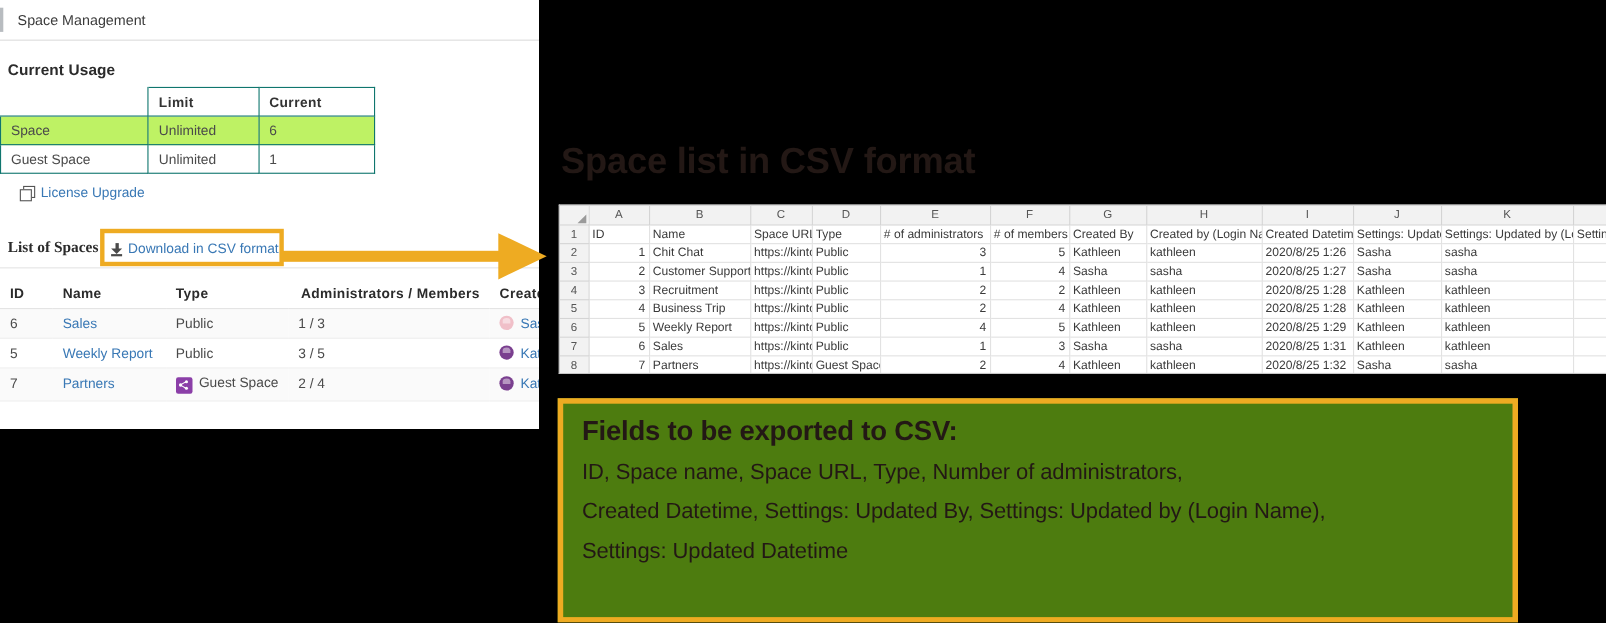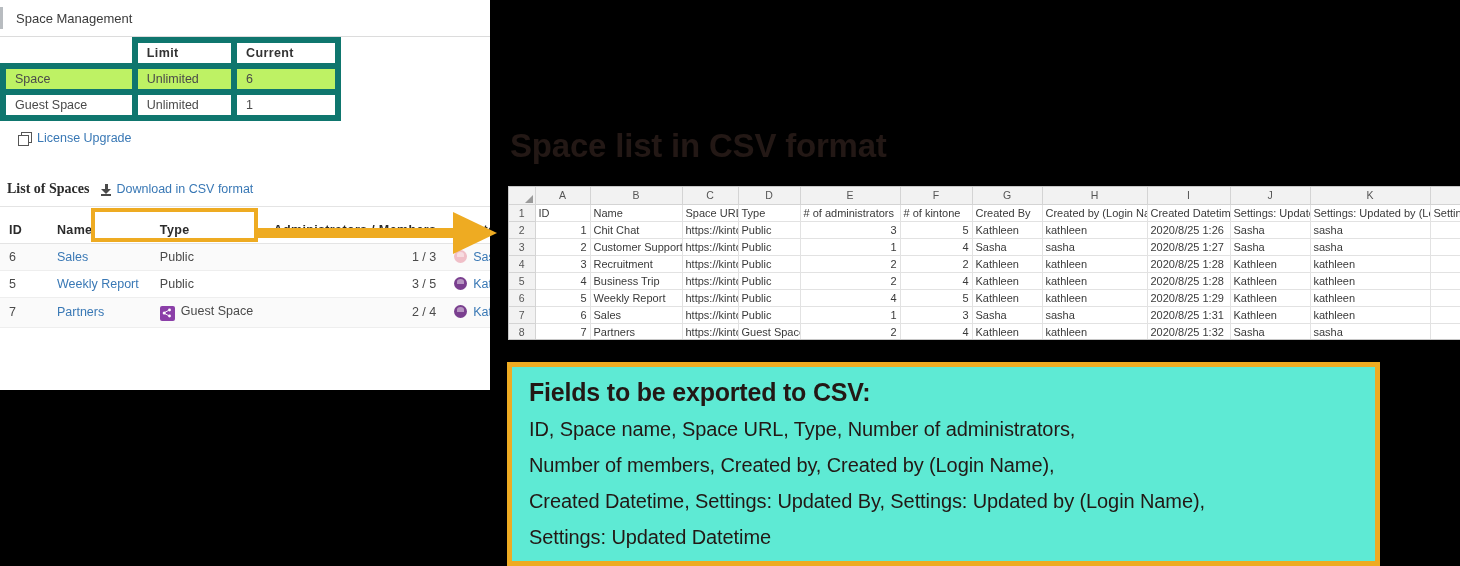--- a/index.html
+++ b/index.html
@@ -39,21 +39,21 @@
     font-size: 14px; font-weight: bold; color: #2b2b2b;
     margin: 18px 0 8px 7px; letter-spacing: .1px;
   }
 
   
   table.usage {
     border-collapse: collapse; margin-left: 0;
     width: 341px; font-size: 12.5px;
   }
   table.usage th, table.usage td {
-    border: 6px solid #0f766e; height: 26px; padding: 0 9px;
+    border: 1px solid #0f766e; height: 26px; padding: 0 9px;
     color: #4a4a4a; font-weight: normal;
   }
   table.usage thead th { font-weight: bold; color: #333; text-align: left; letter-spacing:.4px;}
   table.usage thead th.blank { border-left: none; border-top: none; }
   table.usage tbody tr.alt { background: #bef264; }
   table.usage td.lbl { width: 134px; }
   table.usage td.num { text-align: left; }
   table.usage col.c1 { width: 134px; }
   table.usage col.c2 { width: 100px; }
   table.usage col.c3 { width: 105px; }
@@ -109,21 +109,21 @@
     padding: 6px 9px; border-bottom: 1px solid #eeeeee; color:#4a4a4a;
     height: 27px; white-space: nowrap; vertical-align: middle;
   }
   table.spaces tr.alt td { background: #fafafa; }
   table.spaces .colid { width: 54px; }
   table.spaces .colname { width: 104px; }
   table.spaces .coltype { width: 88px; }
   table.spaces .coladm { width: 184px; text-align: right; }
   table.spaces .colcre { width: 130px; }
   .name-link { color:#3978b5; cursor:pointer; }
-  .adm-cell { text-align: right; color:#4a4a4a; }
+  .adm-cell { color:#4a4a4a; }
 
   .gs-badge {
     display:inline-flex; align-items:center; justify-content:center;
     width:15px; height:15px; background:#8b3fa8; border-radius:2px;
     margin-right:6px; vertical-align:-3px; position:relative;
   }
   .gs-badge svg { display:block; }
 
   .avatar {
     display:inline-block; width:13px; height:13px; border-radius:50%;
@@ -192,21 +192,21 @@
     border:1px solid #e2e2e2; height:17px; padding:0 3px;
     overflow:hidden; white-space:nowrap; font-size:11px;
   }
   #sheet td.num { text-align:right; }
   #sheet td.txt { text-align:left; }
 
   
   #fields-box {
     position:absolute; left:507px; top:362px;
     width:873px; height:204px;
-    border:5px solid #eeab22; background:#5eead4;
+    border:5px solid #eeab22; background:#4d7c0f;
     padding: 11px 4px 0 17px;
   }
   #fields-title {
     font-size:25px; font-weight:bold; color:#231815; margin-bottom:4px;
     letter-spacing:-.2px;
   }
   .fields-line {
     font-size:20px; color:#231815; line-height:36px; letter-spacing:-.1px;
     white-space:nowrap;
   }
@@ -220,20 +220,21 @@
 
     <div class="win-tabbar">
       <div class="win-tab">
         <div class="tab-accent"></div>
         <span class="tab-label">Space Management</span>
       </div>
     </div>
 
     <div class="panel-body">
 
+      <div class="sec-title">Current Usage</div>
 
       <table class="usage">
         <colgroup>
             <col class="c1">
             <col class="c2">
             <col class="c3">
           </colgroup>
         <thead>
           <tr>
             <th class="blank"></th>
@@ -362,21 +363,21 @@
           </tr>
       </thead>
       <tbody id="sheet-body">
           <tr>
             <td class="rowhead">1</td>
             <td class="cell txt">ID</td>
             <td class="cell txt">Name</td>
             <td class="cell txt">Space URL</td>
             <td class="cell txt">Type</td>
             <td class="cell txt"># of administrators</td>
-            <td class="cell txt"># of kintone</td>
+            <td class="cell txt"># of members</td>
             <td class="cell txt">Created By</td>
             <td class="cell txt">Created by (Login Name)</td>
             <td class="cell txt">Created Datetime</td>
             <td class="cell txt">Settings: Updated By</td>
             <td class="cell txt">Settings: Updated by (Login Name)</td>
             <td class="cell txt">Settings: Updated Datetime</td>
           </tr>
           <tr>
             <td class="rowhead">2</td>
             <td class="cell num">1</td>
@@ -482,18 +483,17 @@
             <td class="cell txt">sasha</td>
             <td class="cell num">2020/8/25 2:10</td>
           </tr>
         </tbody>
     </table>
   </div>
 
   <div id="fields-box">
     <div id="fields-title">Fields to be exported to CSV:</div>
     <div class="fields-line">ID, Space name, Space URL, Type, Number of administrators,</div>
-    <div class="fields-line">Number of members, Created by, Created by (Login Name),</div>
     <div class="fields-line">Created Datetime, Settings: Updated By, Settings: Updated by (Login Name),</div>
     <div class="fields-line">Settings: Updated Datetime</div>
   </div>
 
 </div>
 
 </body></html>

